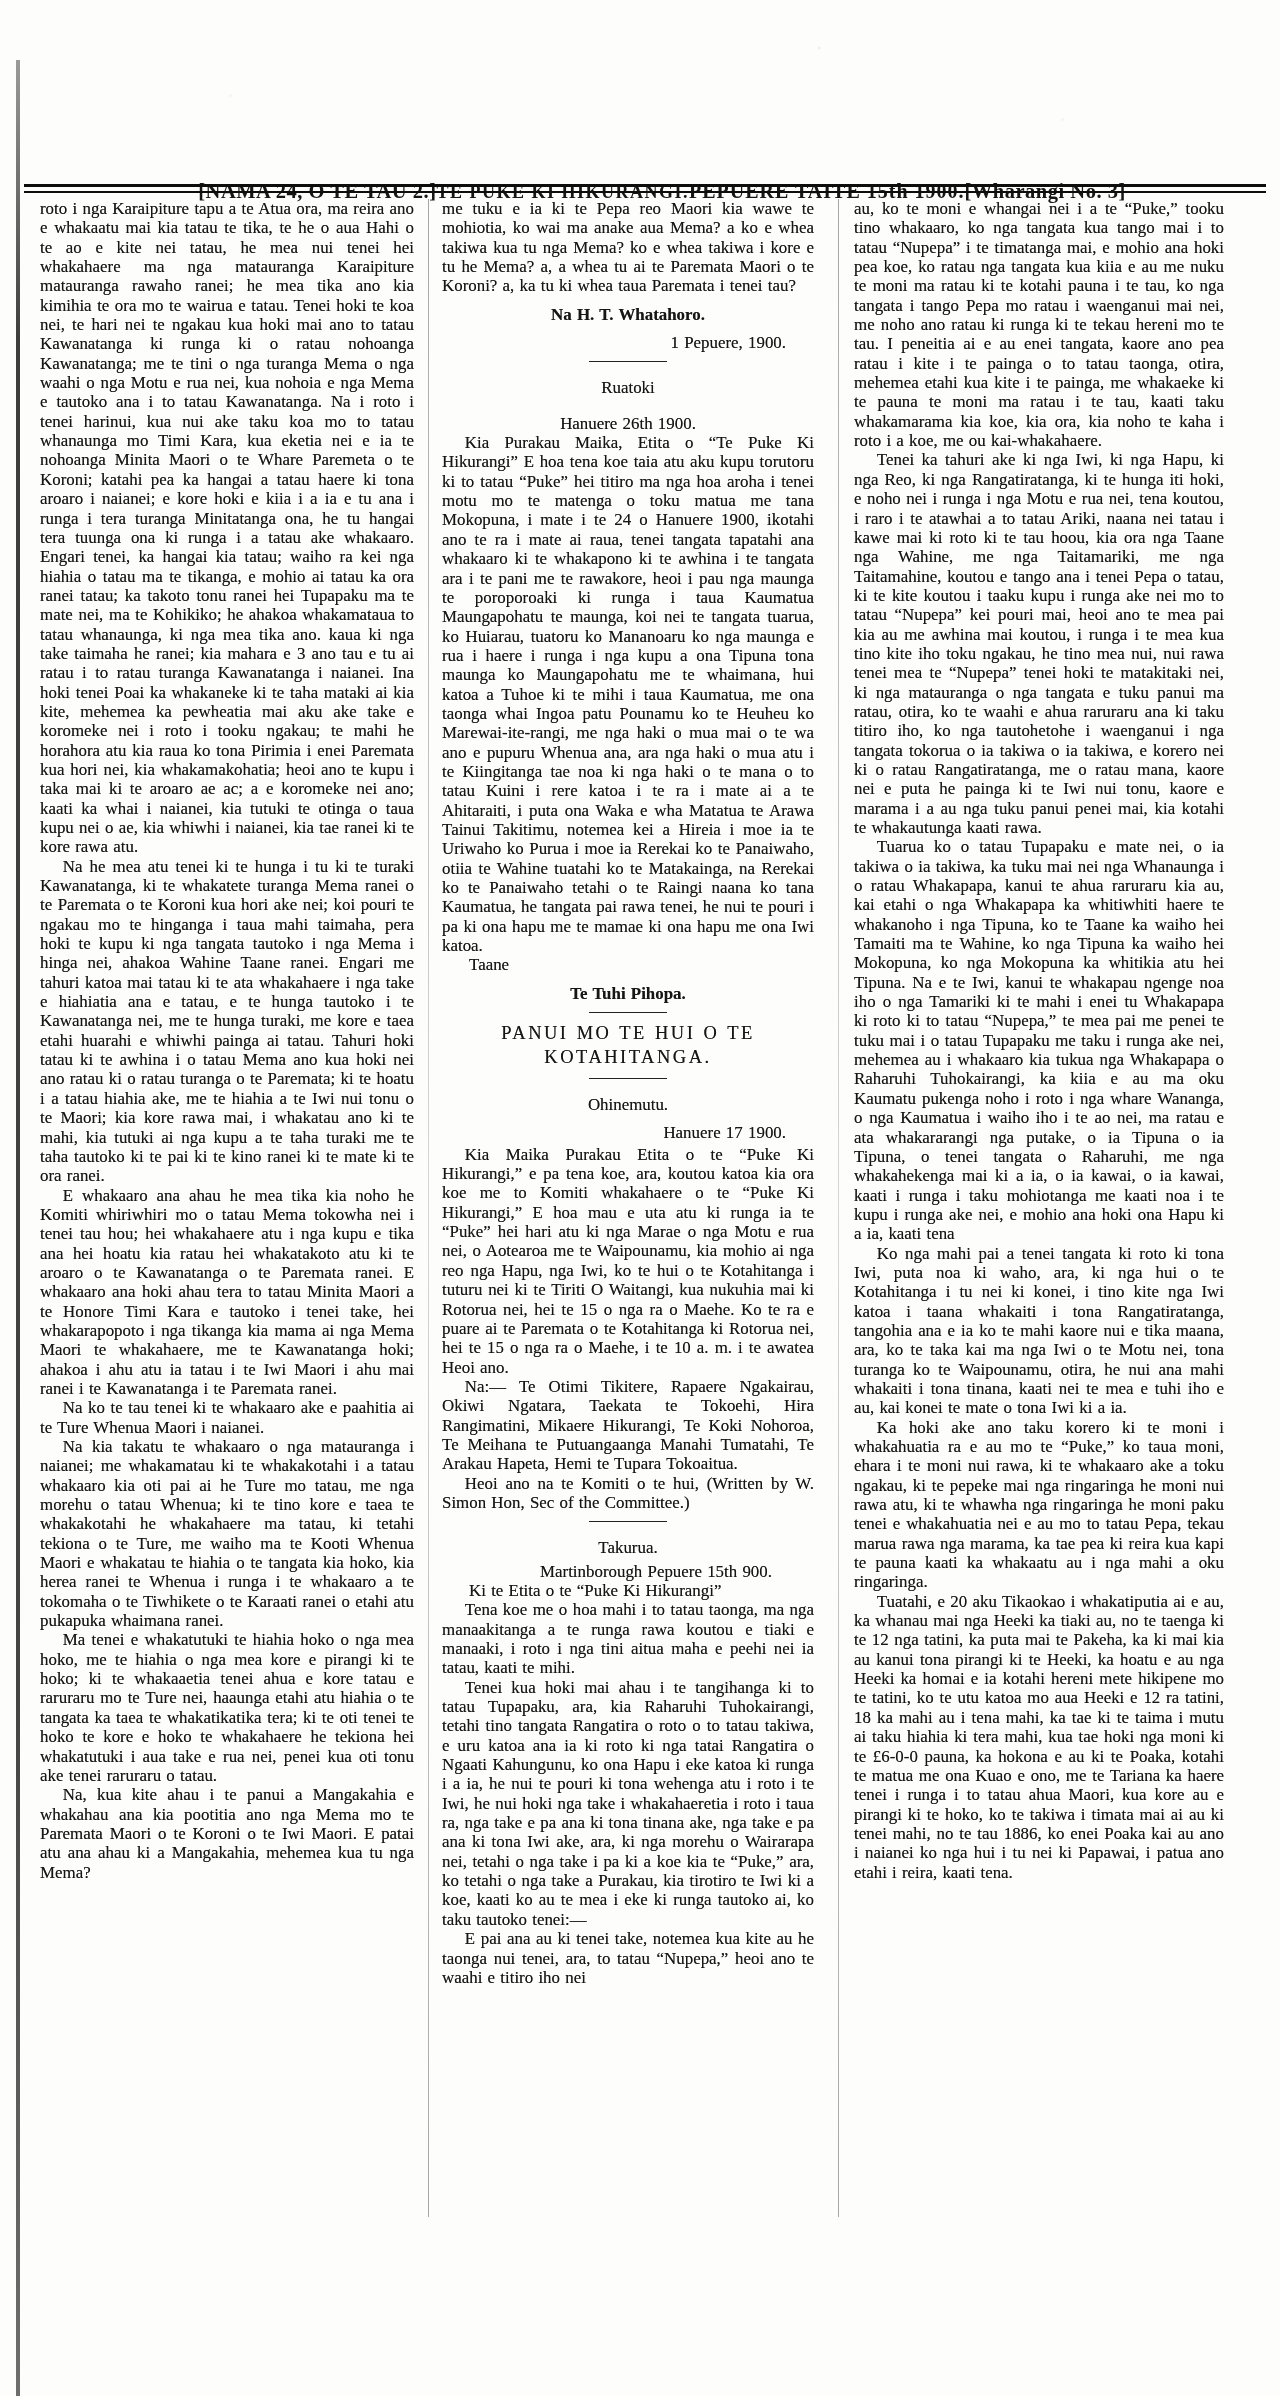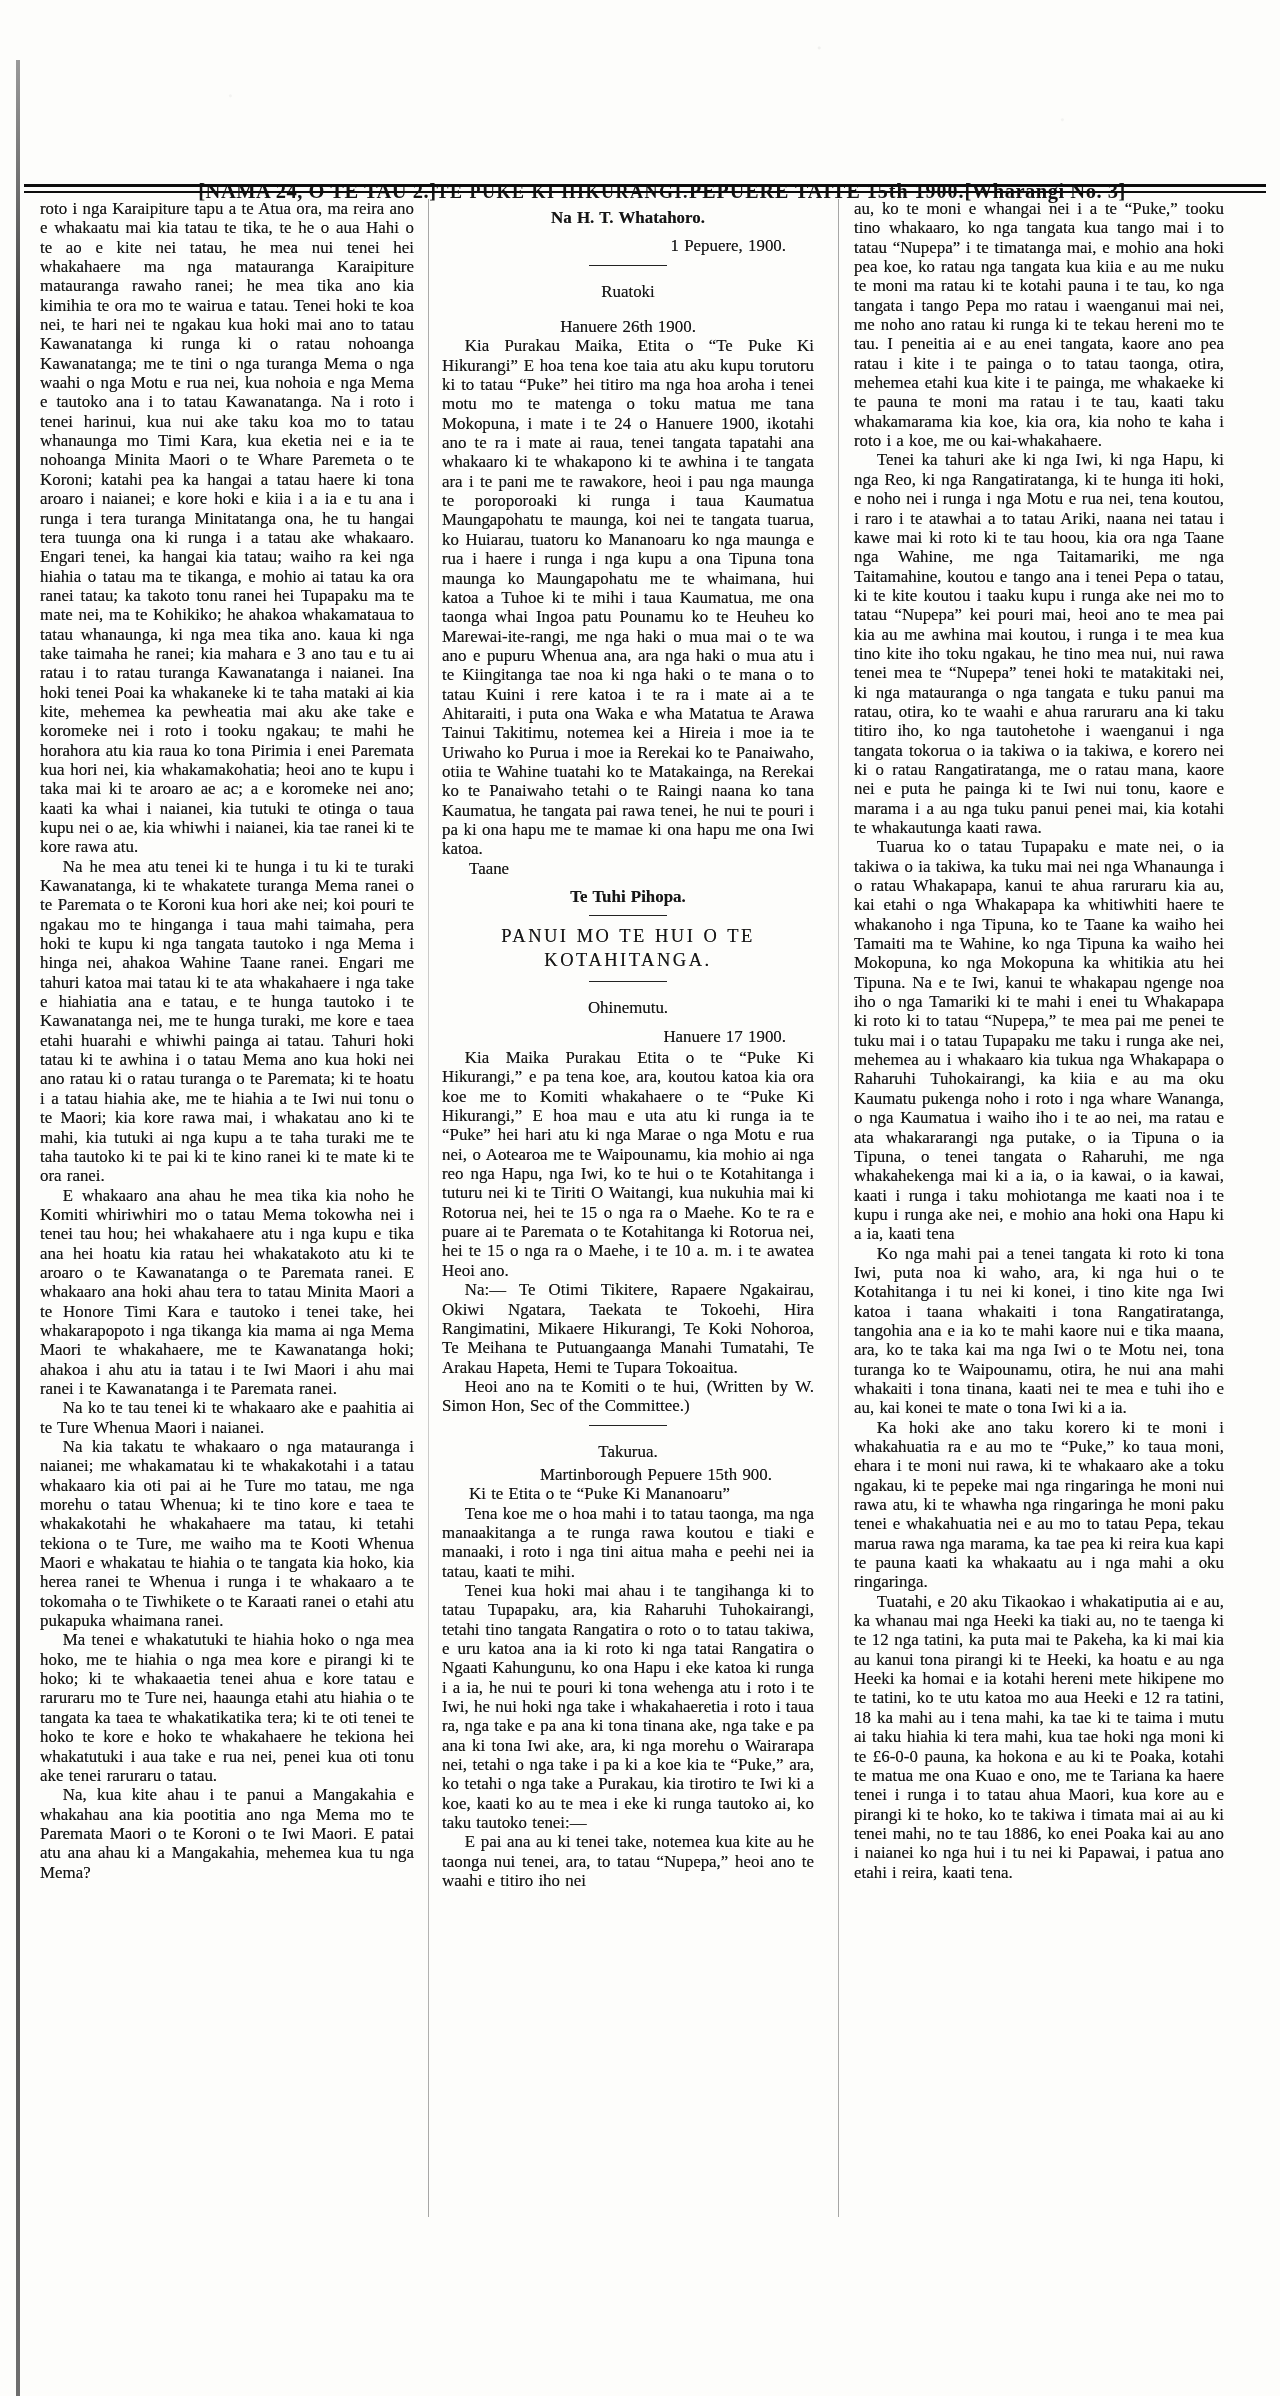--- a/index.html
+++ b/index.html
@@ -89,40 +89,41 @@
       <p class="para cont">roto i nga Karaipiture tapu a te Atua ora, ma reira ano e whakaatu mai kia tatau te tika, te he o aua Hahi o te ao e kite nei tatau, he mea nui tenei hei whakahaere ma nga matauranga Karaipiture matauranga rawaho ranei; he mea tika ano kia kimihia te ora mo te wairua e tatau. Tenei hoki te koa nei, te hari nei te ngakau kua hoki mai ano to tatau Kawanatanga ki runga ki o ratau nohoanga Kawanatanga; me te tini o nga turanga Mema o nga waahi o nga Motu e rua nei, kua nohoia e nga Mema e tautoko ana i to tatau Kawanatanga. Na i roto i tenei harinui, kua nui ake taku koa mo to tatau whanaunga mo Timi Kara, kua eketia nei e ia te nohoanga Minita Maori o te Whare Paremeta o te Koroni; katahi pea ka hangai a tatau haere ki tona aroaro i naianei; e kore hoki e kiia i a ia e tu ana i runga i tera turanga Minitatanga ona, he tu hangai tera tuunga ona ki runga i a tatau ake whakaaro. Engari tenei, ka hangai kia tatau; waiho ra kei nga hiahia o tatau ma te tikanga, e mohio ai tatau ka ora ranei tatau; ka takoto tonu ranei hei Tupapaku ma te mate nei, ma te Kohikiko; he ahakoa whakamataua to tatau whanaunga, ki nga mea tika ano. kaua ki nga take taimaha he ranei; kia mahara e 3 ano tau e tu ai ratau i to ratau turanga Kawanatanga i naianei. Ina hoki tenei Poai ka whakaneke ki te taha mataki ai kia kite, mehemea ka pewheatia mai aku ake take e koromeke nei i roto i tooku ngakau; te mahi he horahora atu kia raua ko tona Pirimia i enei Paremata kua hori nei, kia whakamakohatia; heoi ano te kupu i taka mai ki te aroaro ae ac; a e koromeke nei ano; kaati ka whai i naianei, kia tutuki te otinga o taua kupu nei o ae, kia whiwhi i naianei, kia tae ranei ki te kore rawa atu.</p>
       <p class="para">Na he mea atu tenei ki te hunga i tu ki te turaki Kawanatanga, ki te whakatete turanga Mema ranei o te Paremata o te Koroni kua hori ake nei; koi pouri te ngakau mo te hinganga i taua mahi taimaha, pera hoki te kupu ki nga tangata tautoko i nga Mema i hinga nei, ahakoa Wahine Taane ranei. Engari me tahuri katoa mai tatau ki te ata whakahaere i nga take e hiahiatia ana e tatau, e te hunga tautoko i te Kawanatanga nei, me te hunga turaki, me kore e taea etahi huarahi e whiwhi painga ai tatau. Tahuri hoki tatau ki te awhina i o tatau Mema ano kua hoki nei ano ratau ki o ratau turanga o te Paremata; ki te hoatu i a tatau hiahia ake, me te hiahia a te Iwi nui tonu o te Maori; kia kore rawa mai, i whakatau ano ki te mahi, kia tutuki ai nga kupu a te taha turaki me te taha tautoko ki te pai ki te kino ranei ki te mate ki te ora ranei.</p>
       <p class="para">E whakaaro ana ahau he mea tika kia noho he Komiti whiriwhiri mo o tatau Mema tokowha nei i tenei tau hou; hei whakahaere atu i nga kupu e tika ana hei hoatu kia ratau hei whakatakoto atu ki te aroaro o te Kawanatanga o te Paremata ranei. E whakaaro ana hoki ahau tera to tatau Minita Maori a te Honore Timi Kara e tautoko i tenei take, hei whakarapopoto i nga tikanga kia mama ai nga Mema Maori te whakahaere, me te Kawanatanga hoki; ahakoa i ahu atu ia tatau i te Iwi Maori i ahu mai ranei i te Kawanatanga i te Paremata ranei.</p>
       <p class="para">Na ko te tau tenei ki te whakaaro ake e paahitia ai te Ture Whenua Maori i naianei.</p>
       <p class="para">Na kia takatu te whakaaro o nga matauranga i naianei; me whakamatau ki te whakakotahi i a tatau whakaaro kia oti pai ai he Ture mo tatau, me nga morehu o tatau Whenua; ki te tino kore e taea te whakakotahi he whakahaere ma tatau, ki tetahi tekiona o te Ture, me waiho ma te Kooti Whenua Maori e whakatau te hiahia o te tangata kia hoko, kia herea ranei te Whenua i runga i te whakaaro a te tokomaha o te Tiwhikete o te Karaati ranei o etahi atu pukapuka whaimana ranei.</p>
       <p class="para">Ma tenei e whakatutuki te hiahia hoko o nga mea hoko, me te hiahia o nga mea kore e pirangi ki te hoko; ki te whakaaetia tenei ahua e kore tatau e raruraru mo te Ture nei, haaunga etahi atu hiahia o te tangata ka taea te whakatikatika tera; ki te oti tenei te hoko te kore e hoko te whakahaere he tekiona hei whakatutuki i aua take e rua nei, penei kua oti tonu ake tenei raruraru o tatau.</p>
       <p class="para">Na, kua kite ahau i te panui a Mangakahia e whakahau ana kia pootitia ano nga Mema mo te Paremata Maori o te Koroni o te Iwi Maori. E patai atu ana ahau ki a Mangakahia, mehemea kua tu nga Mema?</p>
     </div>
   <div class="col-divider divider-1"></div>
   <div class="col col-2">
+      <p class="para cont">me tuku e ia ki te Pepa reo Maori kia wawe te mohiotia, ko wai ma anake aua Mema? a ko e whea takiwa kua tu nga Mema? ko e whea takiwa i kore e tu he Mema? a, a whea tu ai te Paremata Maori o te Koroni? a, ka tu ki whea taua Paremata i tenei tau?</p>
       <p class="sig">Na H. T. Whatahoro.</p>
       <p class="date-right">1 Pepuere, 1900.</p>
       <hr class="sep-rule">
       <p class="center-line">Ruatoki</p>
       <p class="center-line">Hanuere 26th 1900.</p>
       <p class="para">Kia Purakau Maika, Etita o “Te Puke Ki Hikurangi” E hoa tena koe taia atu aku kupu torutoru ki to tatau “Puke” hei titiro ma nga hoa aroha i tenei motu mo te matenga o toku matua me tana Mokopuna, i mate i te 24 o Hanuere 1900, ikotahi ano te ra i mate ai raua, tenei tangata tapatahi ana whakaaro ki te whakapono ki te awhina i te tangata ara i te pani me te rawakore, heoi i pau nga maunga te poroporoaki ki runga i taua Kaumatua Maungapohatu te maunga, koi nei te tangata tuarua, ko Huiarau, tuatoru ko Mananoaru ko nga maunga e rua i haere i runga i nga kupu a ona Tipuna tona maunga ko Maungapohatu me te whaimana, hui katoa a Tuhoe ki te mihi i taua Kaumatua, me ona taonga whai Ingoa patu Pounamu ko te Heuheu ko Marewai-ite-rangi, me nga haki o mua mai o te wa ano e pupuru Whenua ana, ara nga haki o mua atu i te Kiingitanga tae noa ki nga haki o te mana o to tatau Kuini i rere katoa i te ra i mate ai a te Ahitaraiti, i puta ona Waka e wha Matatua te Arawa Tainui Takitimu, notemea kei a Hireia i moe ia te Uriwaho ko Purua i moe ia Rerekai ko te Panaiwaho, otiia te Wahine tuatahi ko te Matakainga, na Rerekai ko te Panaiwaho tetahi o te Raingi naana ko tana Kaumatua, he tangata pai rawa tenei, he nui te pouri i pa ki ona hapu me te mamae ki ona hapu me ona Iwi katoa.</p>
       <p class="indent-line">Taane</p>
       <p class="sig">Te Tuhi Pihopa.</p>
       <hr class="sep-rule">
       <p class="heading">PANUI MO TE HUI O TE KOTAHITANGA.</p>
       <hr class="sep-rule">
       <p class="center-line">Ohinemutu.</p>
       <p class="date-right">Hanuere 17 1900.</p>
       <p class="para">Kia Maika Purakau Etita o te “Puke Ki Hikurangi,” e pa tena koe, ara, koutou katoa kia ora koe me to Komiti whakahaere o te “Puke Ki Hikurangi,” E hoa mau e uta atu ki runga ia te “Puke” hei hari atu ki nga Marae o nga Motu e rua nei, o Aotearoa me te Waipounamu, kia mohio ai nga reo nga Hapu, nga Iwi, ko te hui o te Kotahitanga i tuturu nei ki te Tiriti O Waitangi, kua nukuhia mai ki Rotorua nei, hei te 15 o nga ra o Maehe. Ko te ra e puare ai te Paremata o te Kotahitanga ki Rotorua nei, hei te 15 o nga ra o Maehe, i te 10 a. m. i te awatea Heoi ano.</p>
       <p class="para">Na:— Te Otimi Tikitere, Rapaere Ngakairau, Okiwi Ngatara, Taekata te Tokoehi, Hira Rangimatini, Mikaere Hikurangi, Te Koki Nohoroa, Te Meihana te Putuangaanga Manahi Tumatahi, Te Arakau Hapeta, Hemi te Tupara Tokoaitua.</p>
       <p class="para">Heoi ano na te Komiti o te hui, (Written by W. Simon Hon, Sec of the Committee.)</p>
       <hr class="sep-rule">
       <p class="center-line">Takurua.</p>
       <p class="center-offset">Martinborough Pepuere 15th 900.</p>
-      <p class="indent-line">Ki te Etita o te “Puke Ki Mananoaru”</p>
+      <p class="indent-line">Ki te Etita o te “Puke Ki Hikurangi”</p>
       <p class="para">Tena koe me o hoa mahi i to tatau taonga, ma nga manaakitanga a te runga rawa koutou e tiaki e manaaki, i roto i nga tini aitua maha e peehi nei ia tatau, kaati te mihi.</p>
       <p class="para">Tenei kua hoki mai ahau i te tangihanga ki to tatau Tupapaku, ara, kia Raharuhi Tuhokairangi, tetahi tino tangata Rangatira o roto o to tatau takiwa, e uru katoa ana ia ki roto ki nga tatai Rangatira o Ngaati Kahungunu, ko ona Hapu i eke katoa ki runga i a ia, he nui te pouri ki tona wehenga atu i roto i te Iwi, he nui hoki nga take i whakahaeretia i roto i taua ra, nga take e pa ana ki tona tinana ake, nga take e pa ana ki tona Iwi ake, ara, ki nga morehu o Wairarapa nei, tetahi o nga take i pa ki a koe kia te “Puke,” ara, ko tetahi o nga take a Purakau, kia tirotiro te Iwi ki a koe, kaati ko au te mea i eke ki runga tautoko ai, ko taku tautoko tenei:—</p>
       <p class="para">E pai ana au ki tenei take, notemea kua kite au he taonga nui tenei, ara, to tatau “Nupepa,” heoi ano te waahi e titiro iho nei</p>
     </div>
   <div class="col-divider divider-2"></div>
   <div class="col col-3">
       <p class="para cont">au, ko te moni e whangai nei i a te “Puke,” tooku tino whakaaro, ko nga tangata kua tango mai i to tatau “Nupepa” i te timatanga mai, e mohio ana hoki pea koe, ko ratau nga tangata kua kiia e au me nuku te moni ma ratau ki te kotahi pauna i te tau, ko nga tangata i tango Pepa mo ratau i waenganui mai nei, me noho ano ratau ki runga ki te tekau hereni mo te tau. I peneitia ai e au enei tangata, kaore ano pea ratau i kite i te painga o to tatau taonga, otira, mehemea etahi kua kite i te painga, me whakaeke ki te pauna te moni ma ratau i te tau, kaati taku whakamarama kia koe, kia ora, kia noho te kaha i roto i a koe, me ou kai-whakahaere.</p>
       <p class="para">Tenei ka tahuri ake ki nga Iwi, ki nga Hapu, ki nga Reo, ki nga Rangatiratanga, ki te hunga iti hoki, e noho nei i runga i nga Motu e rua nei, tena koutou, i raro i te atawhai a to tatau Ariki, naana nei tatau i kawe mai ki roto ki te tau hoou, kia ora nga Taane nga Wahine, me nga Taitamariki, me nga Taitamahine, koutou e tango ana i tenei Pepa o tatau, ki te kite koutou i taaku kupu i runga ake nei mo to tatau “Nupepa” kei pouri mai, heoi ano te mea pai kia au me awhina mai koutou, i runga i te mea kua tino kite iho toku ngakau, he tino mea nui, nui rawa tenei mea te “Nupepa” tenei hoki te matakitaki nei, ki nga matauranga o nga tangata e tuku panui ma ratau, otira, ko te waahi e ahua raruraru ana ki taku titiro iho, ko nga tautohetohe i waenganui i nga tangata tokorua o ia takiwa o ia takiwa, e korero nei ki o ratau Rangatiratanga, me o ratau mana, kaore nei e puta he painga ki te Iwi nui tonu, kaore e marama i a au nga tuku panui penei mai, kia kotahi te whakautunga kaati rawa.</p>
       <p class="para">Tuarua ko o tatau Tupapaku e mate nei, o ia takiwa o ia takiwa, ka tuku mai nei nga Whanaunga i o ratau Whakapapa, kanui te ahua raruraru kia au, kai etahi o nga Whakapapa ka whitiwhiti haere te whakanoho i nga Tipuna, ko te Taane ka waiho hei Tamaiti ma te Wahine, ko nga Tipuna ka waiho hei Mokopuna, ko nga Mokopuna ka whitikia atu hei Tipuna. Na e te Iwi, kanui te whakapau ngenge noa iho o nga Tamariki ki te mahi i enei tu Whakapapa ki roto ki to tatau “Nupepa,” te mea pai me penei te tuku mai i o tatau Tupapaku me taku i runga ake nei, mehemea au i whakaaro kia tukua nga Whakapapa o Raharuhi Tuhokairangi, ka kiia e au ma oku Kaumatu pukenga noho i roto i nga whare Wananga, o nga Kaumatua i waiho iho i te ao nei, ma ratau e ata whakararangi nga putake, o ia Tipuna o ia Tipuna, o tenei tangata o Raharuhi, me nga whakahekenga mai ki a ia, o ia kawai, o ia kawai, kaati i runga i taku mohiotanga me kaati noa i te kupu i runga ake nei, e mohio ana hoki ona Hapu ki a ia, kaati tena</p>
       <p class="para">Ko nga mahi pai a tenei tangata ki roto ki tona Iwi, puta noa ki waho, ara, ki nga hui o te Kotahitanga i tu nei ki konei, i tino kite nga Iwi katoa i taana whakaiti i tona Rangatiratanga, tangohia ana e ia ko te mahi kaore nui e tika maana, ara, ko te taka kai ma nga Iwi o te Motu nei, tona turanga ko te Waipounamu, otira, he nui ana mahi whakaiti i tona tinana, kaati nei te mea e tuhi iho e au, kai konei te mate o tona Iwi ki a ia.</p>

